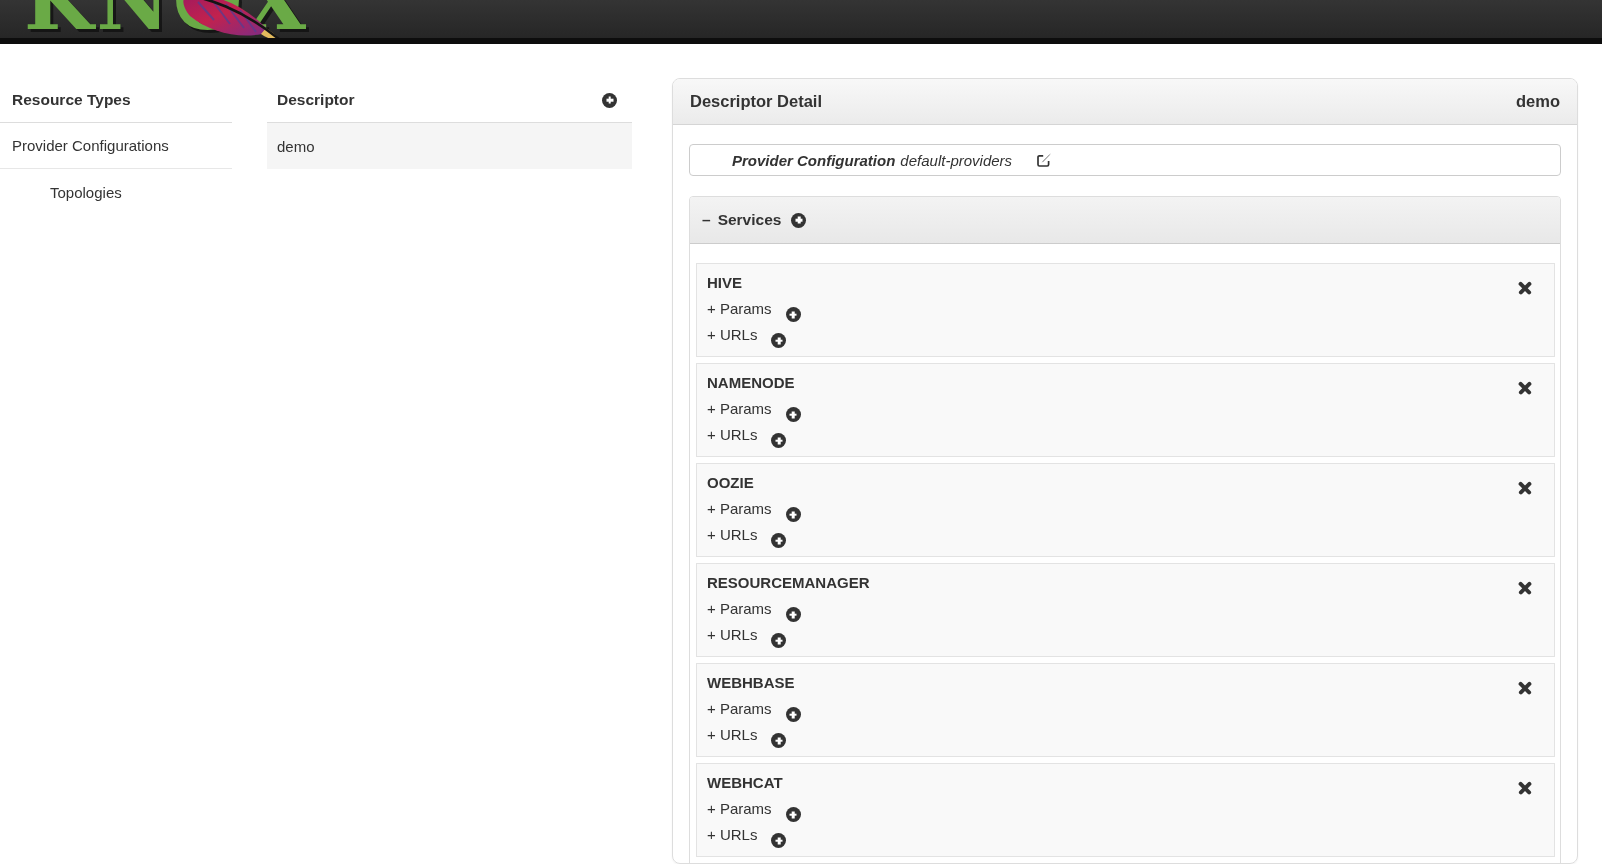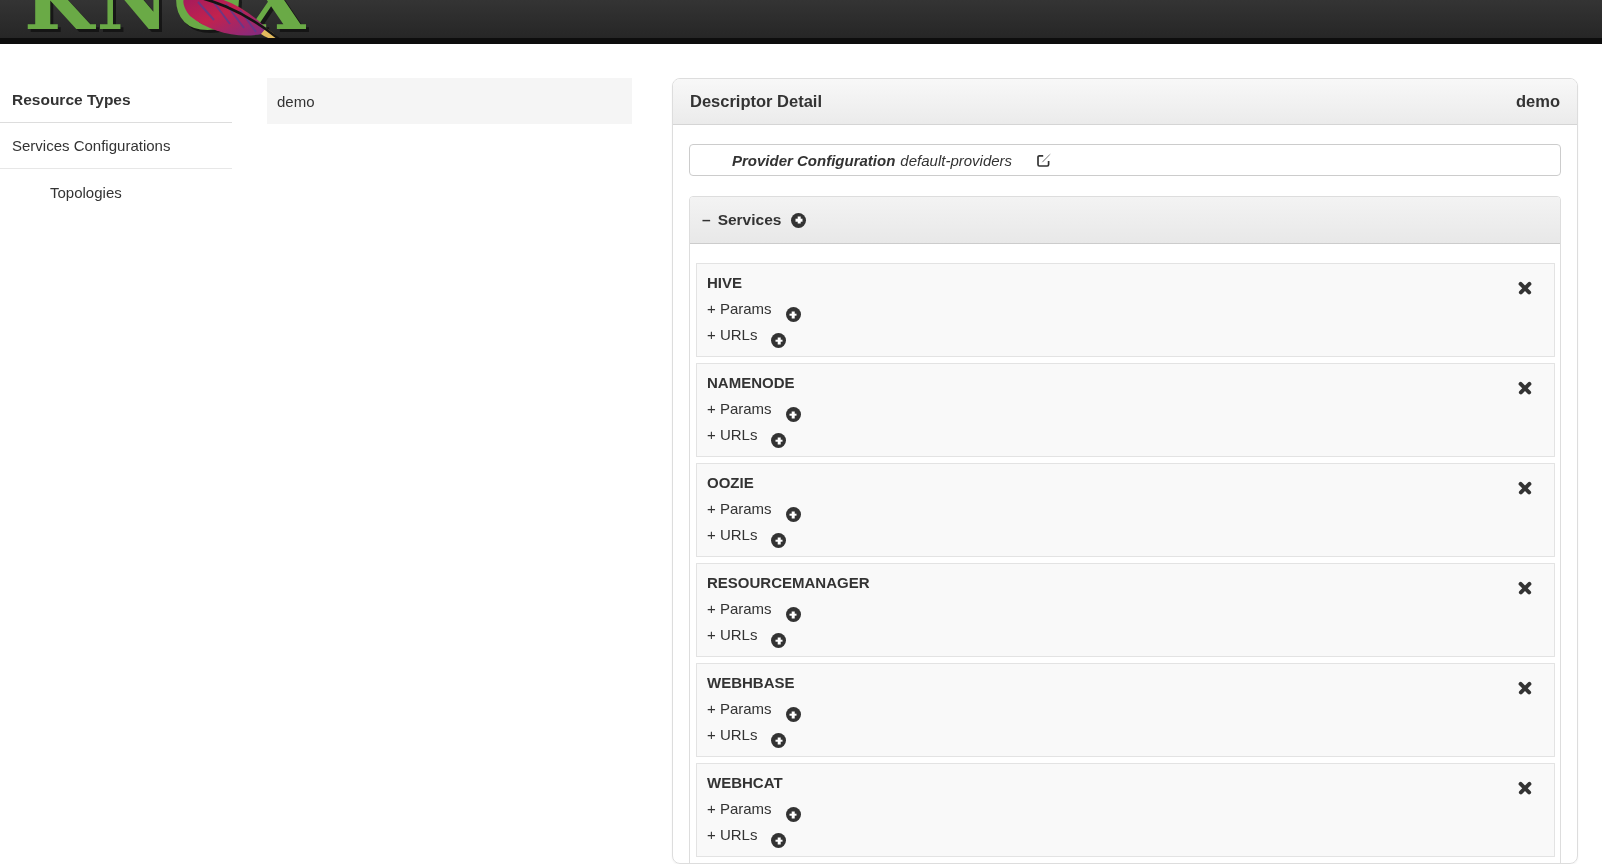--- a/index.html
+++ b/index.html
@@ -90,28 +90,32 @@
     <path d="M30 18 L46 36 M44 16 L62 40 M58 20 L76 44 M72 26 L88 48" stroke="#5b3c8f" stroke-width="2" fill="none" opacity="0.8"></path>
     <path d="M98 44 C 104 48, 109 52, 112 56 C 105 56, 98 54, 93 50 Z" fill="#e3bb5e"></path>
     <path d="M8 10 C 38 12, 76 26, 112 56" stroke="#141414" stroke-width="2.6" fill="none"></path>
     <path d="M20 4 L24 14 M28 3 L27 13" stroke="#7a8aa0" stroke-width="1.6" fill="none"></path>
   </svg>
 </div>
 
 <div class="sidebar">
   <div class="sidebar-title">Resource Types</div>
   <div class="sidebar-item">
-      <span>Services Configurations</span>
+      <span>Provider Configurations</span>
     </div>
     <div class="sidebar-item">
       <span>Topologies</span>
     </div>
 </div>
 
 <div class="midcol">
+  <div class="midcol-title">
+    <span>Descriptor</span>
+    <span class="plus-circle"></span>
+  </div>
   <div class="midcol-item selected">
       <span>demo</span>
     </div>
 </div>
 
 <div class="detail-panel">
   <div class="detail-header">
     <span>Descriptor Detail</span>
     <span>demo</span>
   </div>

